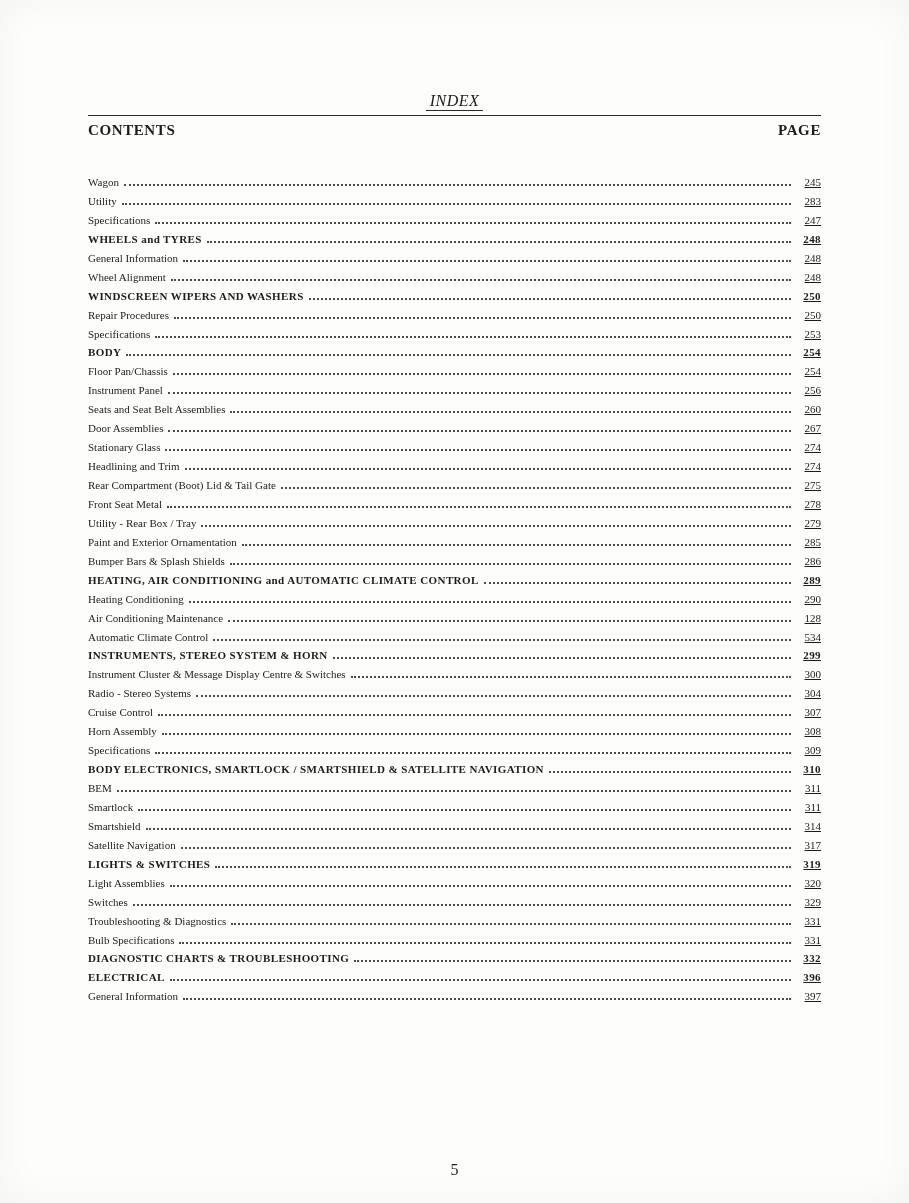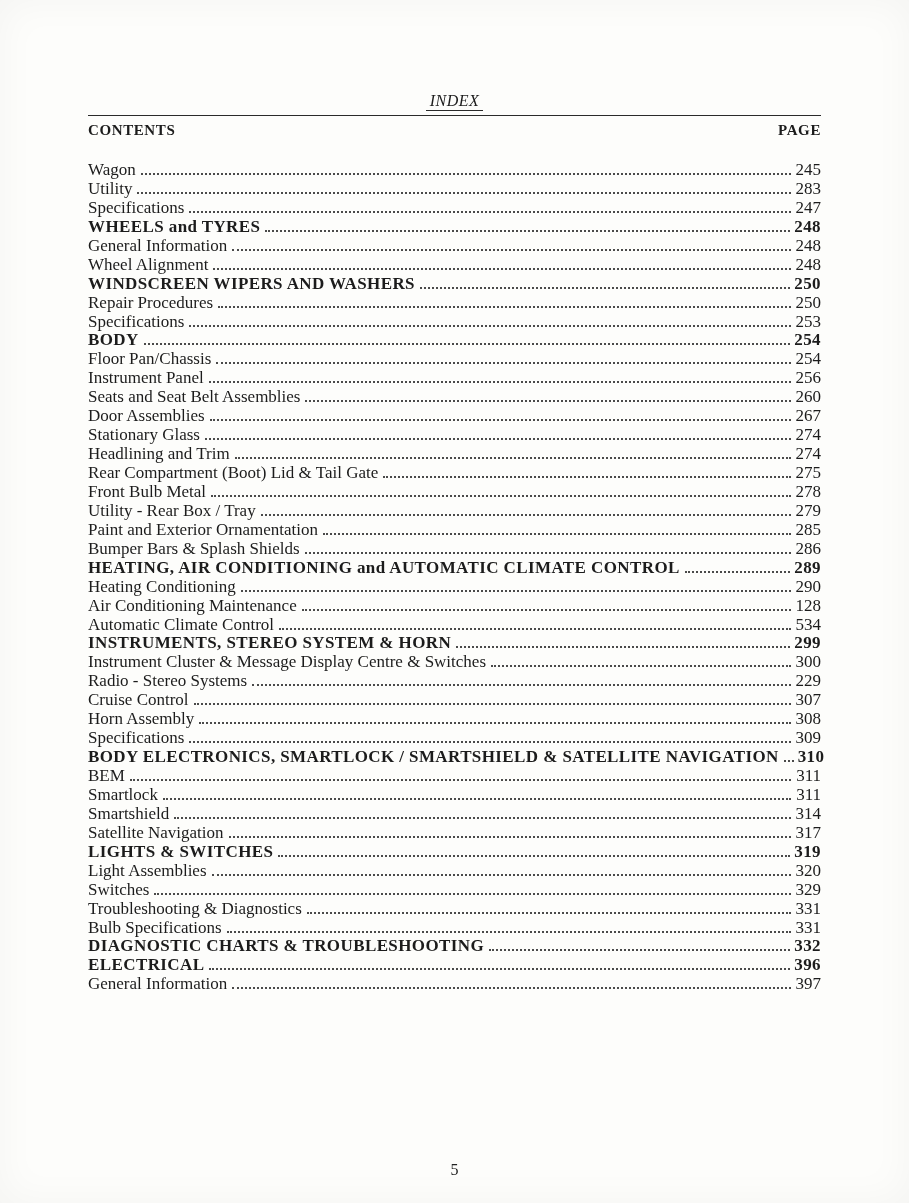--- a/index.html
+++ b/index.html
@@ -40,24 +40,24 @@
     border-top: 1.6px solid #2a2a2a;
     margin: 3px 0 6px 0;
   }
   .contents-header {
     display: flex;
     justify-content: space-between;
     align-items: baseline;
     font-weight: bold;
     font-size: 15px;
     letter-spacing: 0.6px;
-    margin-bottom: 22px;
+    margin-bottom: 34px;
   }
   .toc-list {
-    font-size: 17px;
+    font-size: 11px;
   }
   .toc-row {
     display: flex;
     align-items: baseline;
     line-height: 18.95px;
     height: 18.95px;
   }
   .toc-row.heading {
     font-weight: bold;
     letter-spacing: 0.4px;
@@ -70,20 +70,21 @@
     flex: 1 1 auto;
     border-bottom: 2px dotted #4a4a4a;
     margin: 0 4px 4px 5px;
     min-width: 10px;
   }
   .toc-page {
     flex: 0 0 auto;
     white-space: nowrap;
     text-align: right;
     min-width: 26px;
+    text-decoration: underline;
   }
   .page-number {
     position: absolute;
     bottom: 24px;
     left: 0;
     right: 0;
     text-align: center;
     font-size: 16px;
     color: #222;
   }
@@ -184,21 +185,21 @@
           <span class="toc-label">Headlining and Trim</span>
           <span class="leader"></span>
           <span class="toc-page">274</span>
         </div>
         <div class="toc-row">
           <span class="toc-label">Rear Compartment (Boot) Lid &amp; Tail Gate</span>
           <span class="leader"></span>
           <span class="toc-page">275</span>
         </div>
         <div class="toc-row">
-          <span class="toc-label">Front Bulb Metal</span>
+          <span class="toc-label">Front Seat Metal</span>
           <span class="leader"></span>
           <span class="toc-page">278</span>
         </div>
         <div class="toc-row">
           <span class="toc-label">Utility - Rear Box / Tray</span>
           <span class="leader"></span>
           <span class="toc-page">279</span>
         </div>
         <div class="toc-row">
           <span class="toc-label">Paint and Exterior Ornamentation</span>
@@ -236,21 +237,21 @@
           <span class="toc-page">299</span>
         </div>
         <div class="toc-row">
           <span class="toc-label">Instrument Cluster &amp; Message Display Centre &amp; Switches</span>
           <span class="leader"></span>
           <span class="toc-page">300</span>
         </div>
         <div class="toc-row">
           <span class="toc-label">Radio - Stereo Systems</span>
           <span class="leader"></span>
-          <span class="toc-page">229</span>
+          <span class="toc-page">304</span>
         </div>
         <div class="toc-row">
           <span class="toc-label">Cruise Control</span>
           <span class="leader"></span>
           <span class="toc-page">307</span>
         </div>
         <div class="toc-row">
           <span class="toc-label">Horn Assembly</span>
           <span class="leader"></span>
           <span class="toc-page">308</span>

